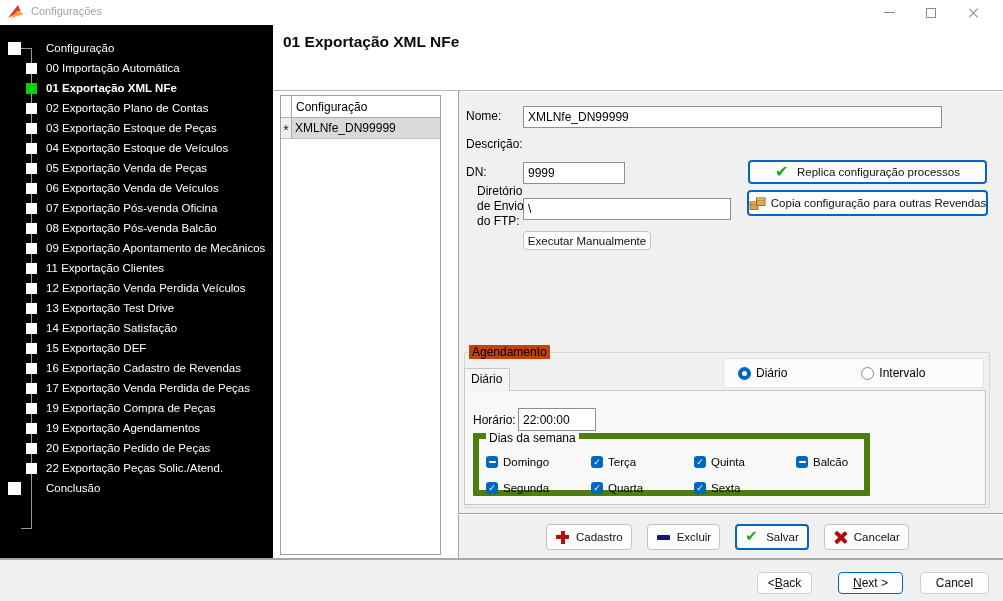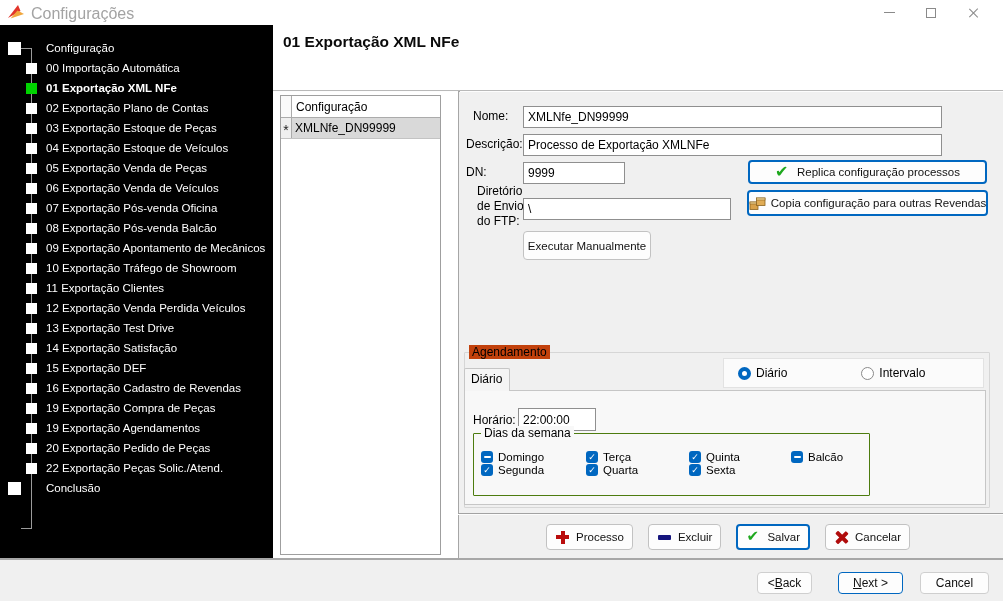--- a/index.html
+++ b/index.html
@@ -3,21 +3,21 @@
 <meta charset="utf-8">
 <style>
   *{margin:0;padding:0;box-sizing:border-box}
   html,body{background:#cfcfcf}
   .window{position:relative;width:1003px;height:601px;background:#fff;overflow:hidden;
           font-family:"Liberation Sans",sans-serif;color:#000;font-size:12px}
 
   
   .titlebar{position:absolute;left:0;top:0;width:1003px;height:25px;background:#fff}
   .logo{position:absolute;left:8px;top:4px;width:17px;height:17px}
-  .title-text{position:absolute;left:31px;top:5px;font-size:16px;color:#a3a3a3}
+  .title-text{position:absolute;left:31px;top:5px;font-size:11px;color:#a3a3a3}
   .wc{position:absolute;top:0;width:30px;height:25px;display:flex;align-items:center;justify-content:center}
   .wc.min{left:874px}.wc.max{left:916px}.wc.close{left:958px}
   .glyph-min{width:11px;height:1.5px;background:#8a8a8a}
   .glyph-max{width:10px;height:10px;border:1.2px solid #8a8a8a}
   .glyph-close{position:relative;width:12px;height:12px}
   .glyph-close::before,.glyph-close::after{content:"";position:absolute;left:5.5px;top:0;width:1.4px;height:12px;background:#8a8a8a}
   .glyph-close::before{transform:rotate(45deg)}.glyph-close::after{transform:rotate(-45deg)}
 
   
   .sidebar{position:absolute;left:0;top:25px;width:273px;height:533px;background:#000;overflow:hidden}
@@ -74,24 +74,24 @@
              border:1px solid #c6c6c6;z-index:1}
   .radio-strip{position:absolute;left:264px;top:266px;width:261px;height:30px;background:#fbfbfb;
                border:1px solid #e2e2e2;display:flex;align-items:center;padding-left:14px}
   .radio-item{display:flex;align-items:center;gap:5px}
   .radio-item + .radio-item{margin-left:74px}
   .rdo{width:13px;height:13px;border-radius:50%;background:#fff}
   .radio-item.on .rdo{border:4px solid #0067c0}
   .radio-item.off .rdo{border:1px solid #8a8a8a}
   .radio-item .rlbl{font-size:12px}
 
-  .dias-group{border:1px solid #4d7c0f}
+  .dias-group{border:6px solid #4d7c0f}
   .dias-group .group-label{background:#f8f8f8;top:-8px;left:7px}
   .days-grid{position:absolute;left:7px;top:16px;right:0;display:grid;
-             grid-template-columns:105px 103px 102px 1fr;row-gap:0}
+             grid-template-columns:105px 103px 102px 1fr;row-gap:13px}
   .day{display:flex;align-items:center;gap:5px;height:13px}
   .cbx{width:12px;height:12px;border-radius:3px;background:#0067c0;display:flex;
        align-items:center;justify-content:center;flex:0 0 auto}
   .day.checked .cbx::after{content:"✓";color:#fff;font-size:9px;font-weight:bold;
        font-family:"DejaVu Sans",sans-serif;line-height:12px}
   .day.mixed .cbx::after{content:"";width:7px;height:2px;background:#fff;border-radius:1px}
   .day-lbl{font-size:11.5px}
 
   
   .strip-sep{position:absolute;left:458px;top:513px;width:545px;height:1px;background:#a2a2a2}
@@ -200,24 +200,20 @@
         <div class="trow step normal">
           <span class="sq"></span>
           <span class="lbl">08 Exportação Pós-venda Balcão</span>
         </div>
 
         <div class="trow step normal">
           <span class="sq"></span>
           <span class="lbl">09 Exportação Apontamento de Mecânicos</span>
         </div>
 
-        <div class="trow step normal">
-          <span class="sq"></span>
-          <span class="lbl">10 Exportação Tráfego de Showroom</span>
-        </div>
 
         <div class="trow step normal">
           <span class="sq"></span>
           <span class="lbl">11 Exportação Clientes</span>
         </div>
 
         <div class="trow step normal">
           <span class="sq"></span>
           <span class="lbl">12 Exportação Venda Perdida Veículos</span>
         </div>
@@ -235,20 +231,24 @@
         <div class="trow step normal">
           <span class="sq"></span>
           <span class="lbl">15 Exportação DEF</span>
         </div>
 
         <div class="trow step normal">
           <span class="sq"></span>
           <span class="lbl">16 Exportação Cadastro de Revendas</span>
         </div>
 
+        <div class="trow step normal">
+          <span class="sq"></span>
+          <span class="lbl">17 Exportação Venda Perdida de Peças</span>
+        </div>
 
         <div class="trow step normal">
           <span class="sq"></span>
           <span class="lbl">19 Exportação Compra de Peças</span>
         </div>
 
         <div class="trow step normal">
           <span class="sq"></span>
           <span class="lbl">19 Exportação Agendamentos</span>
         </div>
@@ -289,25 +289,24 @@
             <div class="gr-marker">*</div>
             <div class="gr-value">XMLNfe_DN99999</div>
           </div>
         </div>
     </div>
   </div>
   <div class="vsplit"></div>
 
   <div class="rpanel">
 
-    <span class="flabel" style="left:14px;top:17px">Nome:</span>
+    <span class="flabel" style="left:7px;top:17px">Nome:</span>
     <input class="tinput" style="left: 64px; top: 14px; width: 419px; height: 22px;" value="XMLNfe_DN99999">
 
     <span class="flabel" style="left:7px;top:45px">Descrição:</span>
-    <input class="tinput" style="left: 64px; top: 42px; width: 419px; height: 22px;" value="Processo de Exportação XMLNFe">
 
     <span class="flabel" style="left:7px;top:73px">DN:</span>
     <input class="tinput" style="left: 64px; top: 70px; width: 102px; height: 22px;" value="9999">
 
     <button class="btn primary pos" style="left:289px;top:68px;width:239px;height:24px">
       <span class="bicon-check"></span>
       <span>Replica configuração processos</span>
     </button>
 
     <span class="flabel" style="left:18px;top:92px;width:58px;line-height:15px;display:block">Diretório de Envio do FTP:</span>
@@ -316,21 +315,21 @@
     <button class="btn primary pos" style="left:288px;top:98px;width:241px;height:26px">
       <svg class="bicon-box" viewBox="0 0 17 15">
         <rect x="1" y="6" width="8" height="7.5" fill="#d9a24a" stroke="#8a6320" stroke-width="0.8"></rect>
         <rect x="1" y="6" width="8" height="2" fill="#eccf8e" stroke="#8a6320" stroke-width="0.6"></rect>
         <rect x="7.5" y="2" width="8.5" height="7.5" fill="#e0ac55" stroke="#8a6320" stroke-width="0.8"></rect>
         <rect x="7.5" y="2" width="8.5" height="2" fill="#f2d99a" stroke="#8a6320" stroke-width="0.6"></rect>
       </svg>
       <span>Copia configuração para outras Revendas</span>
     </button>
 
-    <button class="btn pos" style="left:64px;top:139px;width:128px;height:29px">
+    <button class="btn pos" style="left:64px;top:139px;width:128px;height:19px">
       <span>Executar Manualmente</span>
     </button>
 
     <div class="group ag-group" style="left:5px;top:260px;width:526px;height:156px">
       <span class="group-label">Agendamento</span>
     </div>
 
     <div class="tab">Diário</div>
 
     <div class="radio-strip">
@@ -392,21 +391,21 @@
       </div>
     </div>
   </div>
 
   <div class="strip-sep"></div>
   <div class="strip-sep2"></div>
   <div class="actions">
 
       <button class="btn abtn default">
         <span class="aicon plus"></span>
-        <span>Processo</span>
+        <span>Cadastro</span>
       </button>
 
       <button class="btn abtn default">
         <span class="aicon minus"></span>
         <span>Excluir</span>
       </button>
 
       <button class="btn abtn primary">
         <span class="aicon check"></span>
         <span>Salvar</span>

